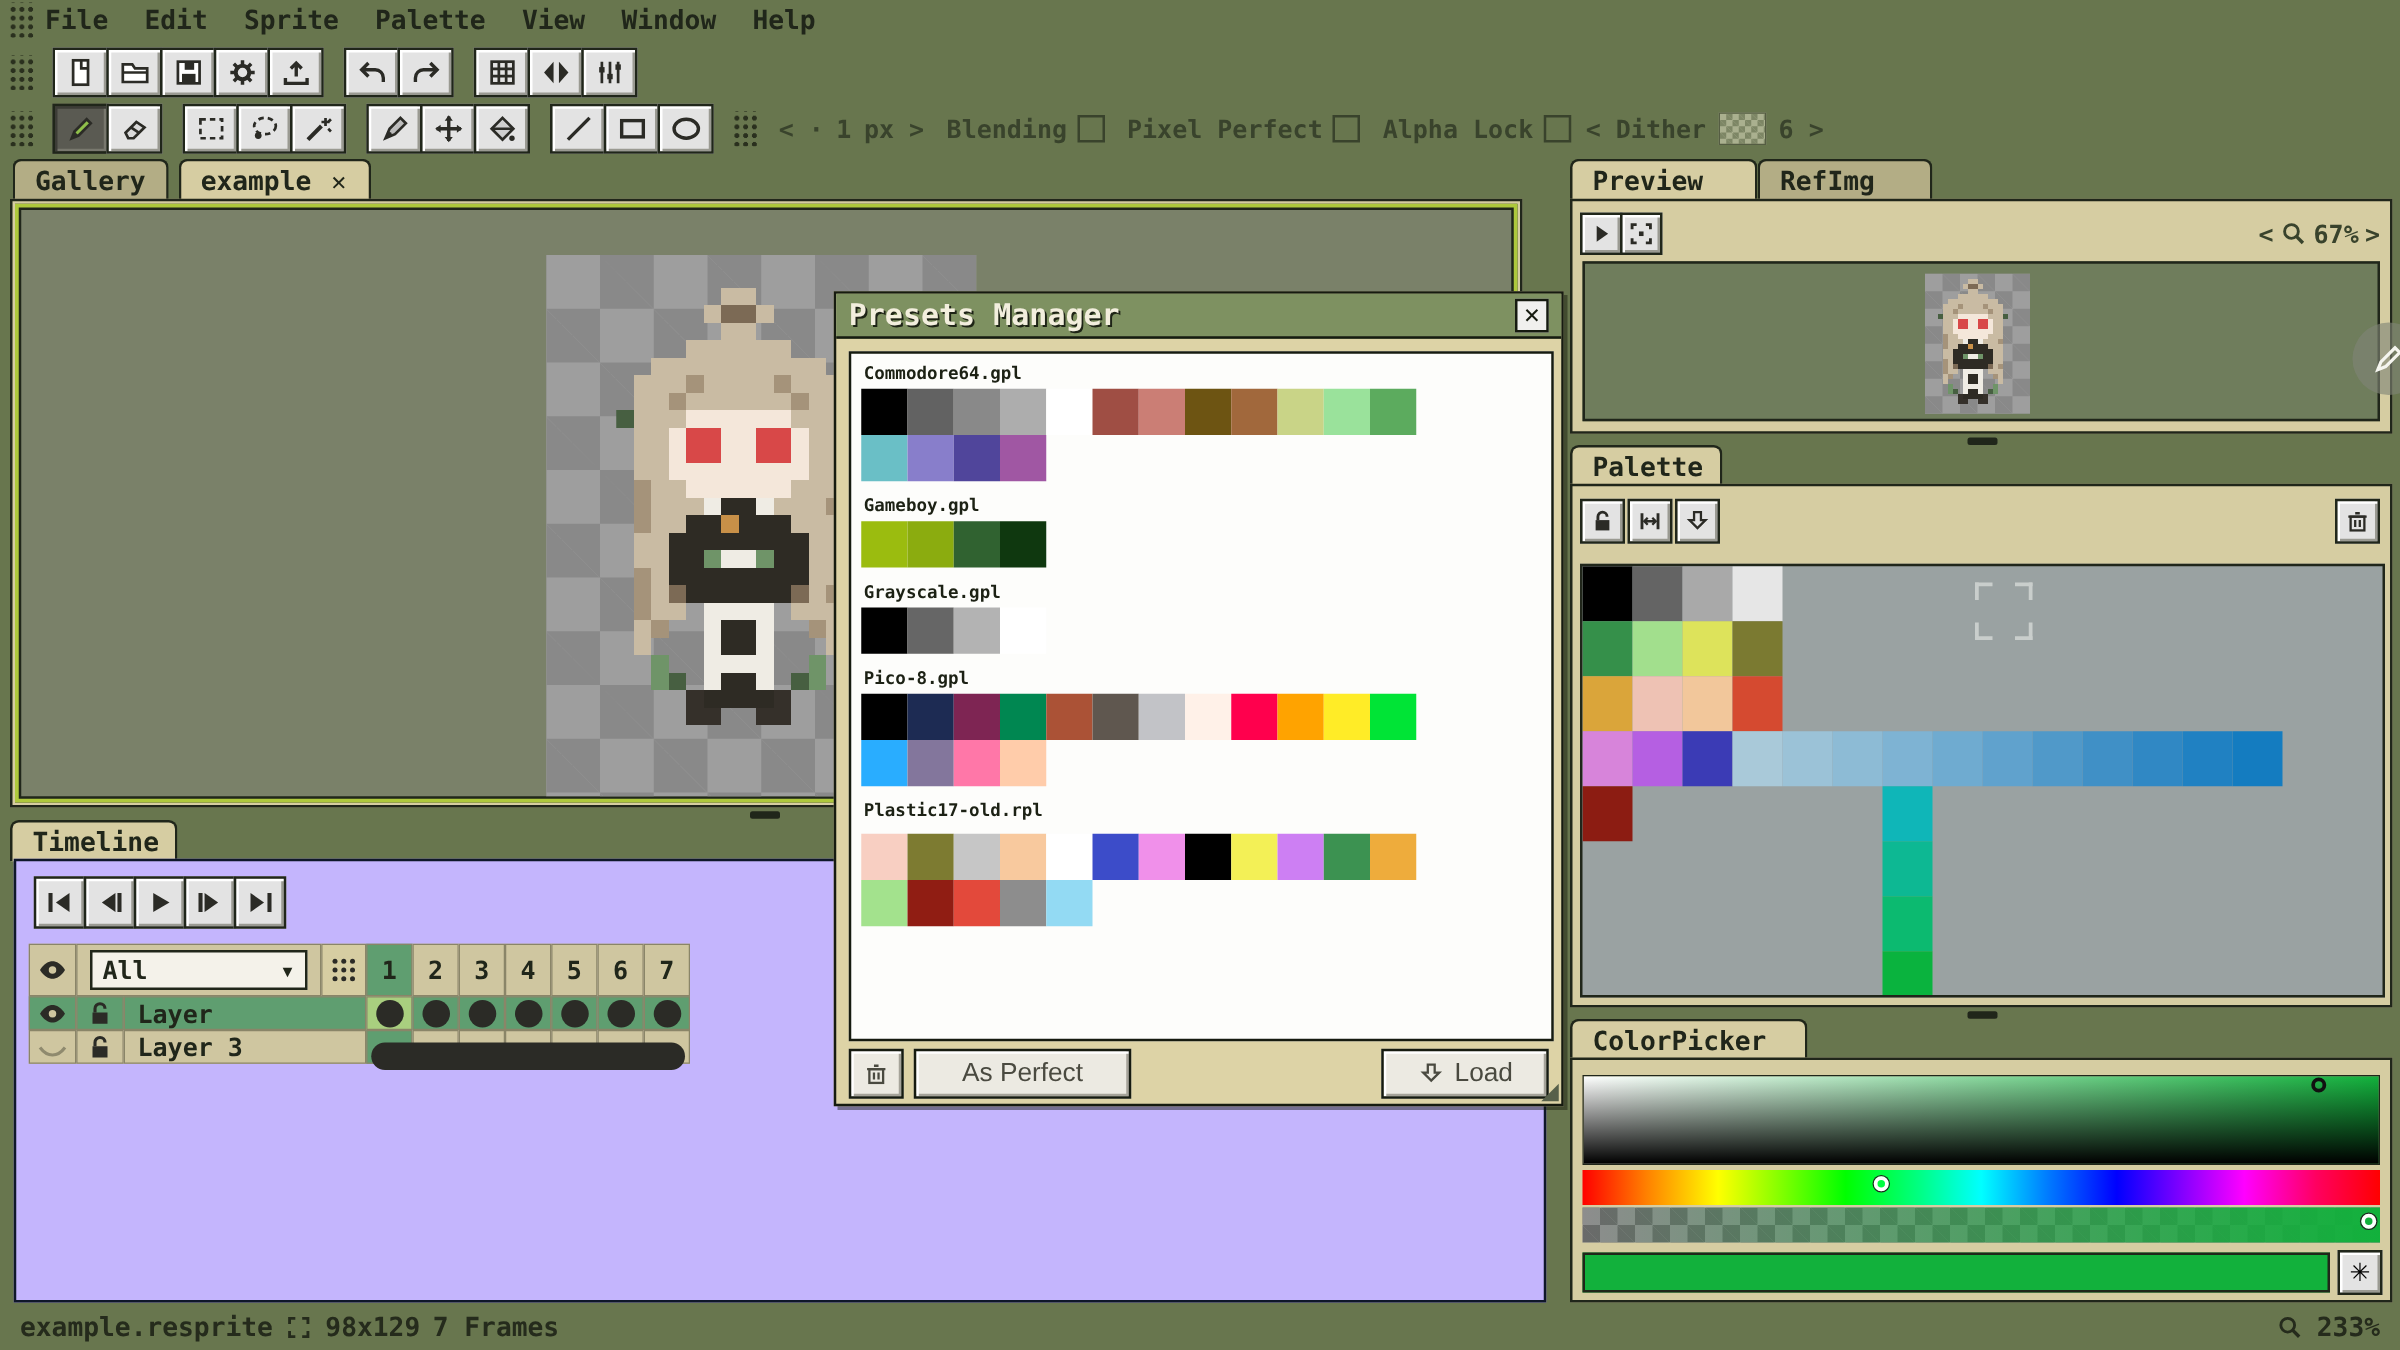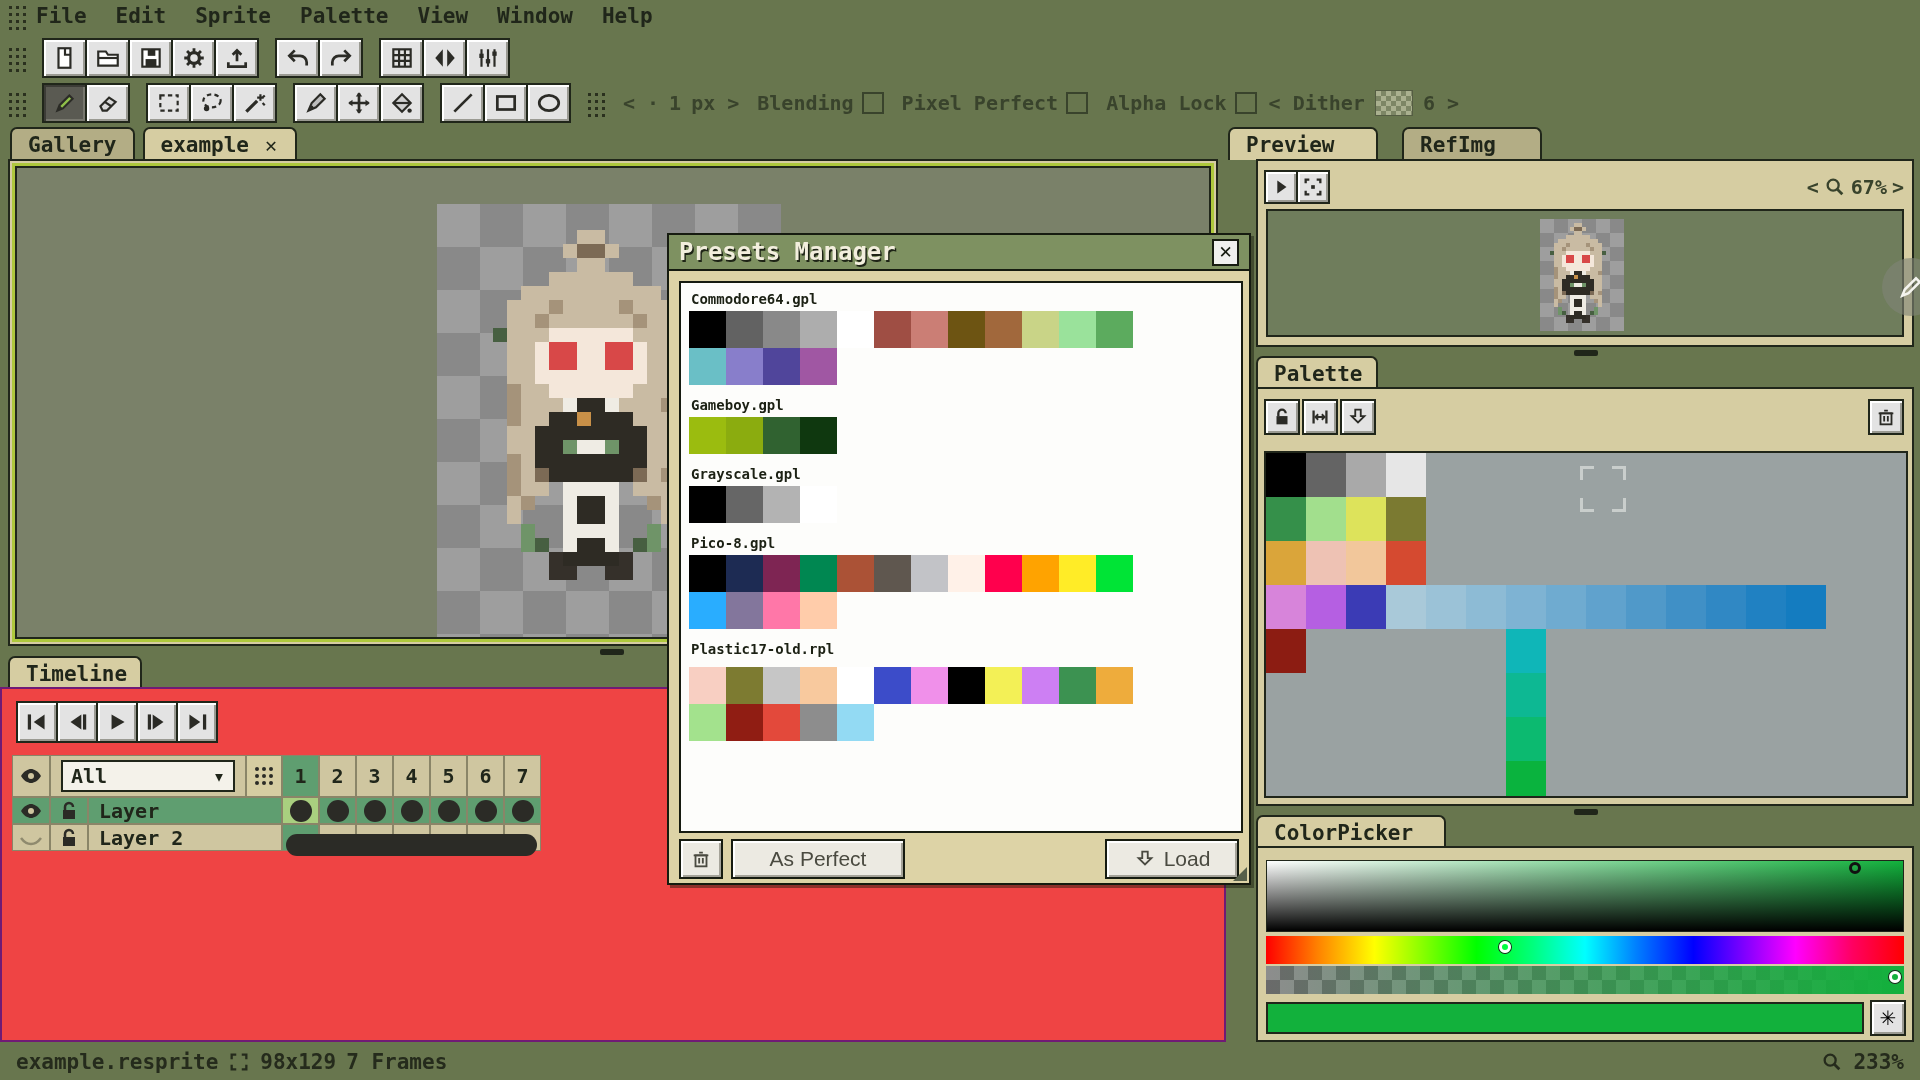--- a/index.html
+++ b/index.html
@@ -70,22 +70,22 @@
     background-color:#9e9e9e;
     background-image:linear-gradient(45deg,#898989 25%,transparent 25%,transparent 75%,#898989 75%),linear-gradient(45deg,#898989 25%,transparent 25%,transparent 75%,#898989 75%);
     background-size:86px 86px; background-position:0 0,43px 43px;
   }
   #main-checker { position:absolute; left:420px; top:36px; width:344px; height:440px; }
   #sprite-main { position:absolute; left:56px; top:26px; }
 
   
   #timeline-tab { position:absolute; left:8px; top:656px; width:134px; }
   #timeline-body {
-    position:absolute; left:0; top:687px; width:1226px; height:355px;
-    background:#ef4444; border:2px solid #701a75;
+    position:absolute; left:11px; top:687px; width:1226px; height:355px;
+    background:#c4b5fd; border:2px solid #0f172a;
   }
   #playback { position:absolute; left:16px; top:12px; display:flex; }
   .pb-btn { width:42px; height:42px; }
   #tl-table { position:absolute; left:10px; top:66px; font-size:20px; }
   .tl-row { display:flex; align-items:stretch; }
   .tl-cell { border:1px solid #8a8568; display:flex; align-items:center; justify-content:center; }
   .tl-eye { width:38px; }
   .tl-lock { width:38px; }
   .tl-name { width:180px; justify-content:flex-start; padding-left:10px; }
   .tl-frame { width:37px; }
@@ -101,21 +101,21 @@
   }
   .tl-bar-wrap { position:relative; width:259px; display:flex; }
   .tl-bar { position:absolute; left:4px; top:10px; width:251px; height:22px; background:#2b2b26; border-radius:11px; }
 
   
   #statusbar { position:absolute; left:0; top:1044px; width:1920px; height:36px; display:flex; align-items:center; padding:0 16px; font-size:21px; color:#252b1c; gap:10px; }
   #statusbar .spacer { flex:1; }
   .mini-icon svg { width:22px; height:22px; vertical-align:-4px; }
 
   
-  #preview-tabs { position:absolute; left:1228px; top:127px; display:flex; gap:24px; }
+  #preview-tabs { position:absolute; left:1256px; top:127px; display:flex; gap:0; }
   #preview-body { position:absolute; left:1256px; top:159px; width:658px; height:188px; background:#d6cda2; border:2px solid #20261a; }
   #preview-controls { position:absolute; left:8px; top:8px; right:8px; height:36px; display:flex; align-items:center; }
   #preview-zoom { margin-left:auto; display:flex; align-items:center; gap:5px; font-size:20px; color:#39432c; }
   #preview-viewport { position:absolute; left:8px; top:48px; width:638px; height:128px; background:#6f7d5c; border:2px solid #20261a; overflow:hidden; }
   #preview-thumb { position:absolute; left:272px; top:8px; width:84px; height:112px; background-size:28px 28px; background-position:0 0,14px 14px; }
   #sprite-mini { position:absolute; left:10px; top:4px; }
 
   #palette-tab { position:absolute; left:1256px; top:356px; width:122px; }
   #palette-body { position:absolute; left:1256px; top:387px; width:658px; height:419px; background:#d6cda2; border:2px solid #20261a; }
   #palette-toolbar { position:absolute; left:8px; top:10px; right:8px; height:38px; display:flex; gap:4px; }
@@ -729,21 +729,21 @@
           <svg viewBox="0 0 24 24" xmlns="http://www.w3.org/2000/svg" style="width: 24px; height: 24px;">
             <path d="M2 12c3 4 7 6 10 6s7-2 10-6" fill="none" stroke="#8f8a6e" stroke-width="2.5"></path>
           </svg>
         </div>
         <div class="tl-cell tl-lock row-h tan">
           <svg viewBox="0 0 24 24" xmlns="http://www.w3.org/2000/svg" style="width: 24px; height: 24px;">
             <rect x="6" y="11" width="12" height="9" fill="#2b2b26"></rect>
             <path d="M8 11V8a4 4 0 0 1 8 0" fill="none" stroke="#2b2b26" stroke-width="2.5"></path>
           </svg>
         </div>
-        <div class="tl-cell tl-name row-h tan" style="width: 194px;">Layer 2</div>
+        <div class="tl-cell tl-name row-h tan" style="width: 194px;">Layer 3</div>
         <div class="tl-bar-wrap">
           <div class="tl-cell tl-frame row-h green"></div>
           <div class="tl-cell tl-frame row-h tan"></div>
           <div class="tl-cell tl-frame row-h tan"></div>
           <div class="tl-cell tl-frame row-h tan"></div>
           <div class="tl-cell tl-frame row-h tan"></div>
           <div class="tl-cell tl-frame row-h tan"></div>
           <div class="tl-cell tl-frame row-h tan"></div>
           <div class="tl-bar"></div>
         </div>

